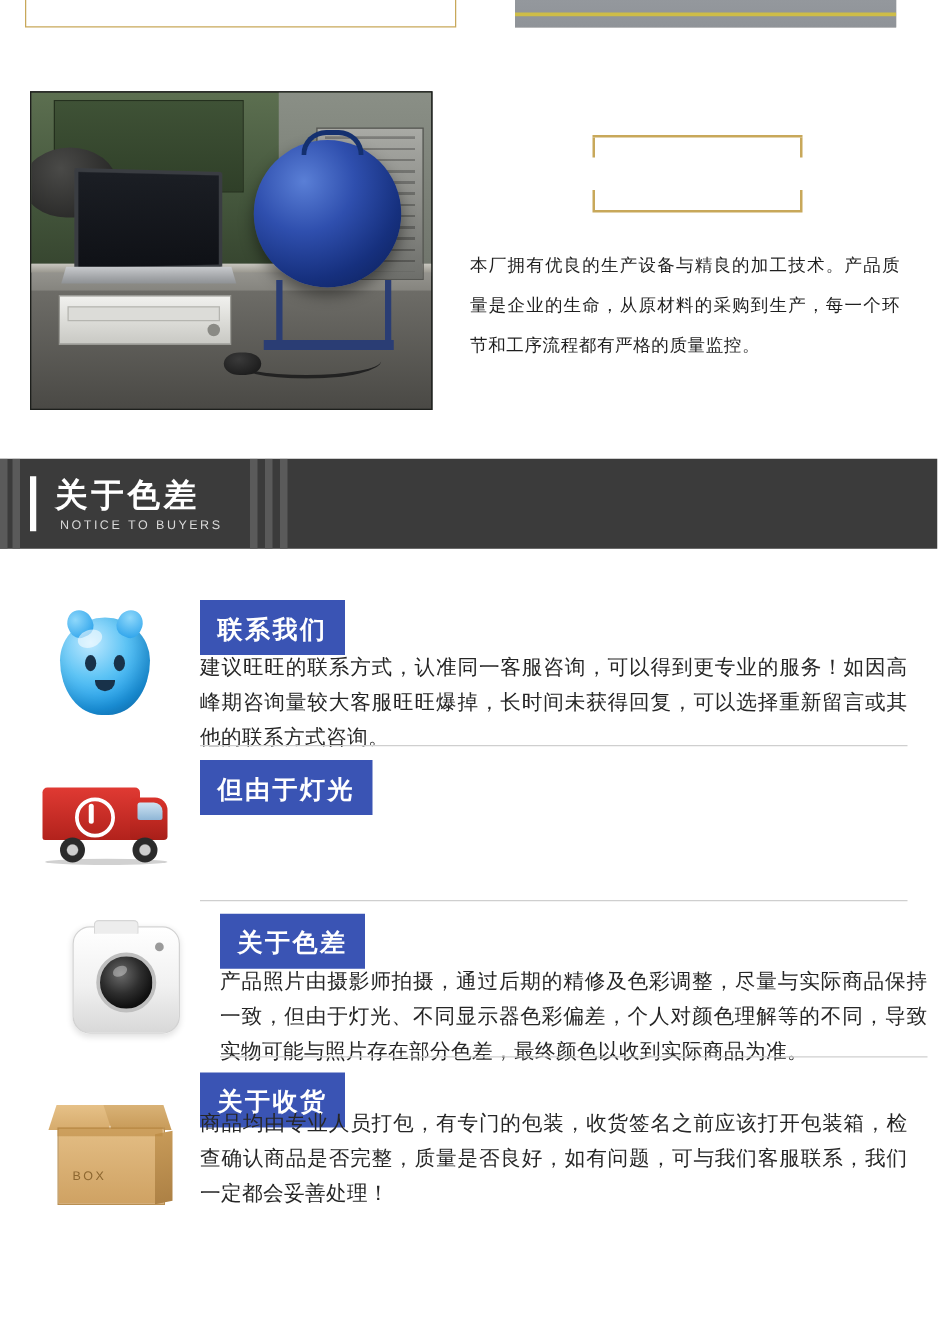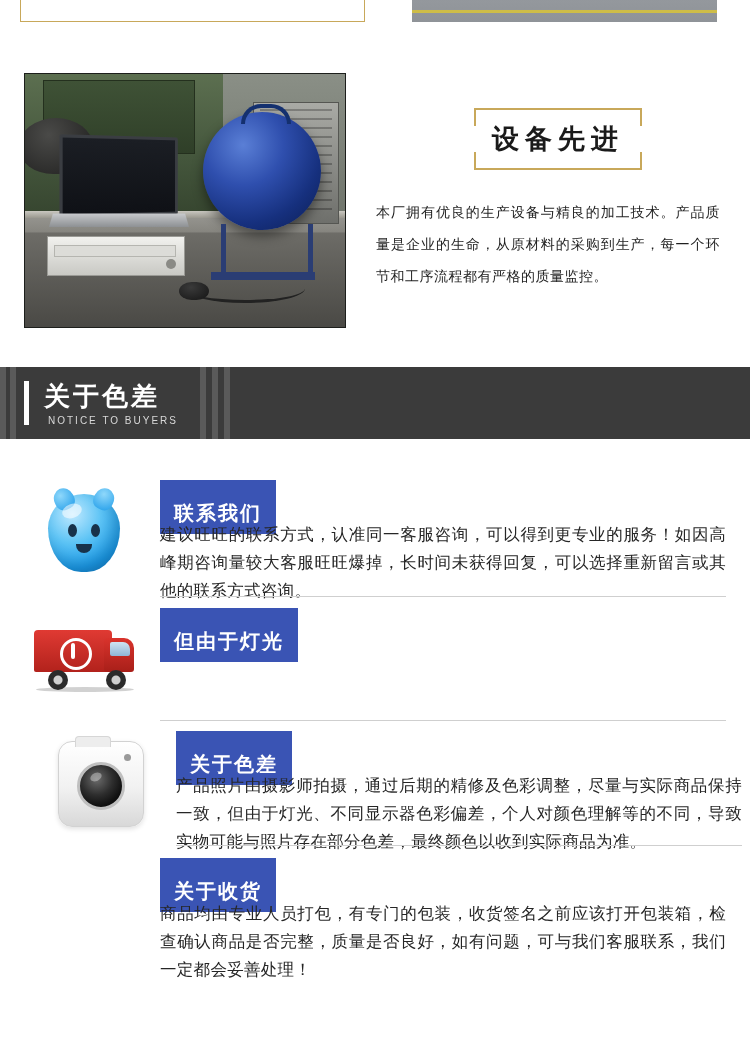--- a/index.html
+++ b/index.html
@@ -254,21 +254,21 @@
     width: 750px;
     box-sizing: border-box;
   }
   .ni-label {
     display: inline-block;
     background: #3a54b4;
     color: #ffffff;
     font-size: 20px;
     font-weight: bold;
     letter-spacing: 2px;
-    padding: 20px 14px 7px 14px;
+    padding: 10px 14px 7px 14px;
     font-family: "DejaVu Serif", serif;
   }
   .ni-text {
     font-size: 16.5px;
     line-height: 28px;
     color: #262626;
     text-align: justify;
     letter-spacing: .3px;
   }
   .ni-divider {
@@ -459,21 +459,20 @@
       <div class="instr-strip"></div>
       <div class="instr-knob"></div>
     </div>
     <div class="cable"></div>
     <div class="mouse"></div>
   </div>
 
   <div class="equip-title-box">
     <span class="corner-r-top"></span>
     <span class="corner-r-bot"></span>
-    <div class="equip-title">设备先进</div>
   </div>
 
   <div class="equip-body">本厂拥有优良的生产设备与精良的加工技术。产品质量是企业的生命，从原材料的采购到生产，每一个环节和工序流程都有严格的质量监控。</div>
 </div>
 
 <div class="notice-banner">
   <span class="nb-bar" style="left:0px;"></span>
   <span class="nb-bar" style="left:10px;"></span>
   <span class="nb-bar" style="left:200px;"></span>
   <span class="nb-bar" style="left:212px;"></span>
@@ -530,19 +529,29 @@
       </div>
     </div>
     <div class="lbl-pos" style="top:8px;">
       <span class="ni-label">关于色差</span>
     </div>
     <div class="ni-text txt-pos" style="top:48px;">产品照片由摄影师拍摄，通过后期的精修及色彩调整，尽量与实际商品保持一致，但由于灯光、不同显示器色彩偏差，个人对颜色理解等的不同，导致实物可能与照片存在部分色差，最终颜色以收到实际商品为准。</div>
     <div class="ni-divider" style="top:122px;"></div>
   </div>
 
   <div class="notice-item" id="item-receipt">
+    <div class="ico-wrap" style="top:32px;">
+      <div class="box">
+        <span class="box-lidL"></span>
+        <span class="box-lidR"></span>
+        <span class="box-front"></span>
+        <span class="box-side"></span>
+        <span class="box-tape"></span>
+        <span class="box-mark">BOX</span>
+      </div>
+    </div>
     <div class="lbl-pos" style="top:10px;">
       <span class="ni-label">关于收货</span>
     </div>
-    <div class="ni-text txt-pos" style="top:51px;">商品均由专业人员打包，有专门的包装，收货签名之前应该打开包装箱，检查确认商品是否完整，质量是否良好，如有问题，可与我们客服联系，我们一定都会妥善处理！</div>
+    <div class="ni-text txt-pos" style="top:38px;font-family:Liberation Mono, monospace;">商品均由专业人员打包，有专门的包装，收货签名之前应该打开包装箱，检查确认商品是否完整，质量是否良好，如有问题，可与我们客服联系，我们一定都会妥善处理！</div>
   </div>
 
 </div>
 
 </body></html>

